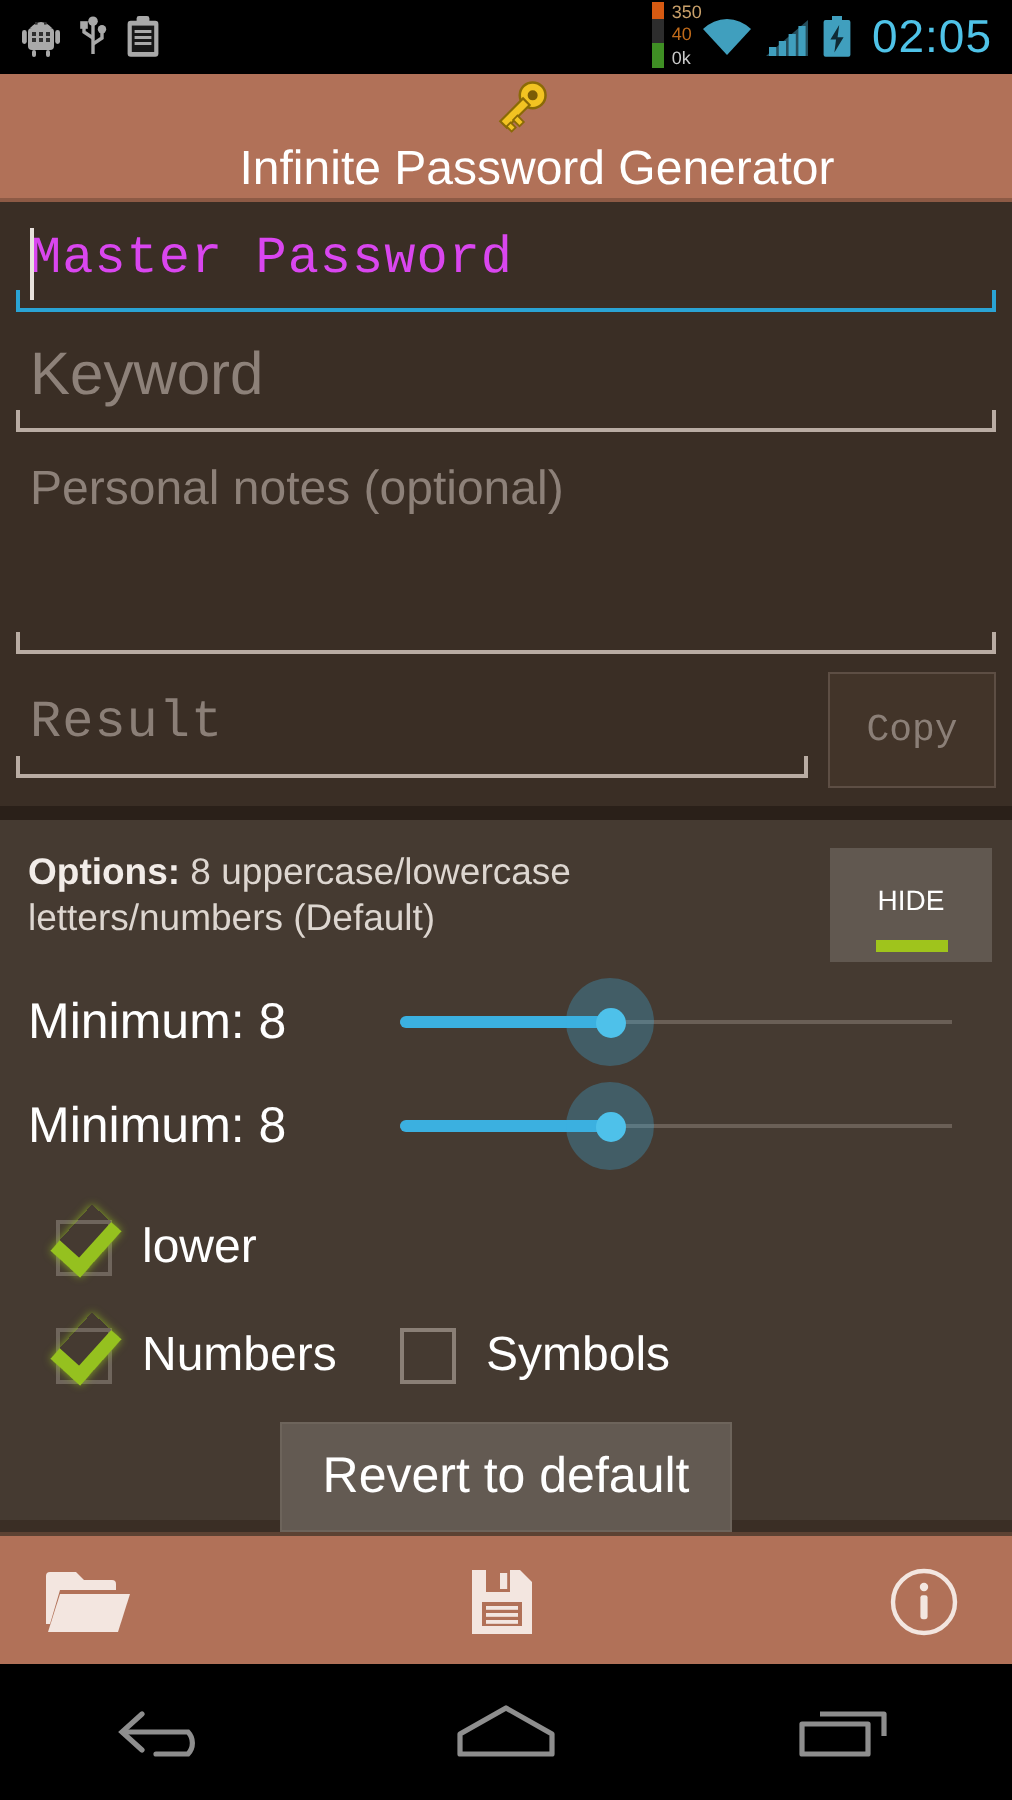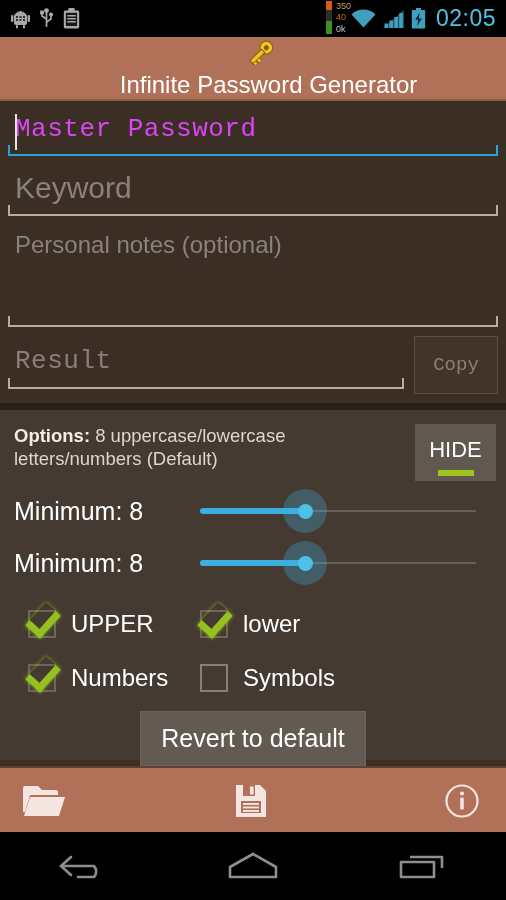--- a/index.html
+++ b/index.html
@@ -220,21 +220,21 @@
     line-height: 23px;
     max-width: 372px;
     padding-left: 4px;
   }
   .opt-summary b { color: #f2ece8; font-weight: bold; }
   .hide-btn {
     width: 81px;
     height: 57px;
     background: #615850;
     color: #ffffff;
-    font-size: 22px;
+    font-size: 14px;
     display: flex;
     flex-direction: column;
     align-items: center;
     justify-content: center;
     position: relative;
     flex: none;
     box-sizing: border-box;
     padding-bottom: 5px;
   }
   .hide-underline {
@@ -555,24 +555,20 @@
       <div class="slider">
         <span class="slider-track"></span>
         <span class="slider-fill" style="width: 38%;"></span>
         <span class="slider-halo" style="left: 38%;"></span>
         <span class="slider-thumb" style="left: 38%;"></span>
       </div>
     </div>
 
     <div class="check-grid">
       <div class="check-row">
-        <div class="check-item col1">
-          <span class="cbox on"></span>
-          <span class="check-label">UPPER</span>
-        </div>
         <div class="check-item">
           <span class="cbox on"></span>
           <span class="check-label">lower</span>
         </div>
       </div>
       <div class="check-row">
         <div class="check-item col1">
           <span class="cbox on"></span>
           <span class="check-label">Numbers</span>
         </div>

